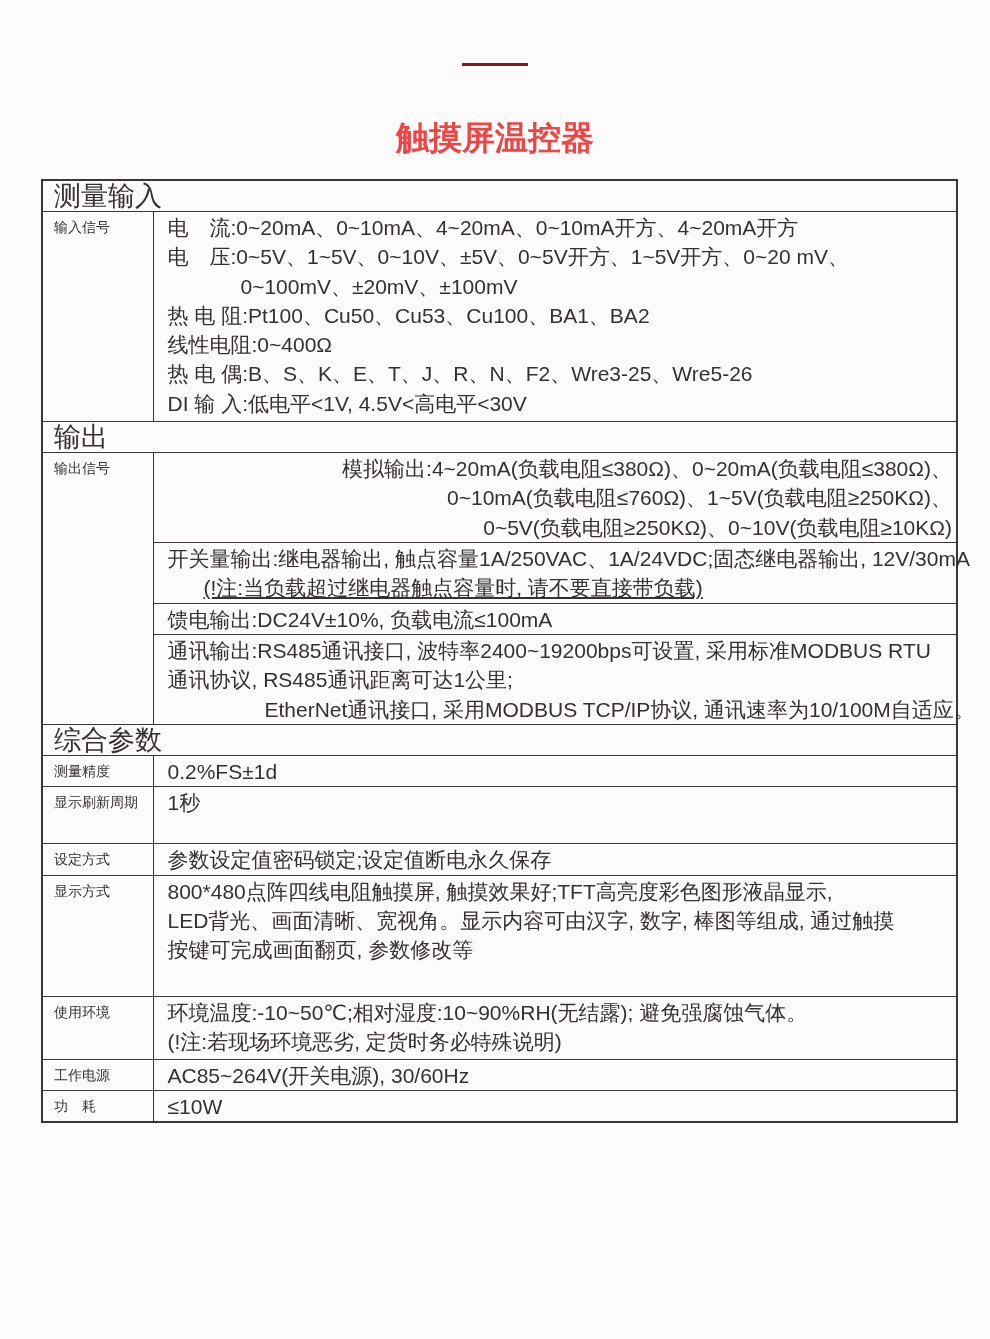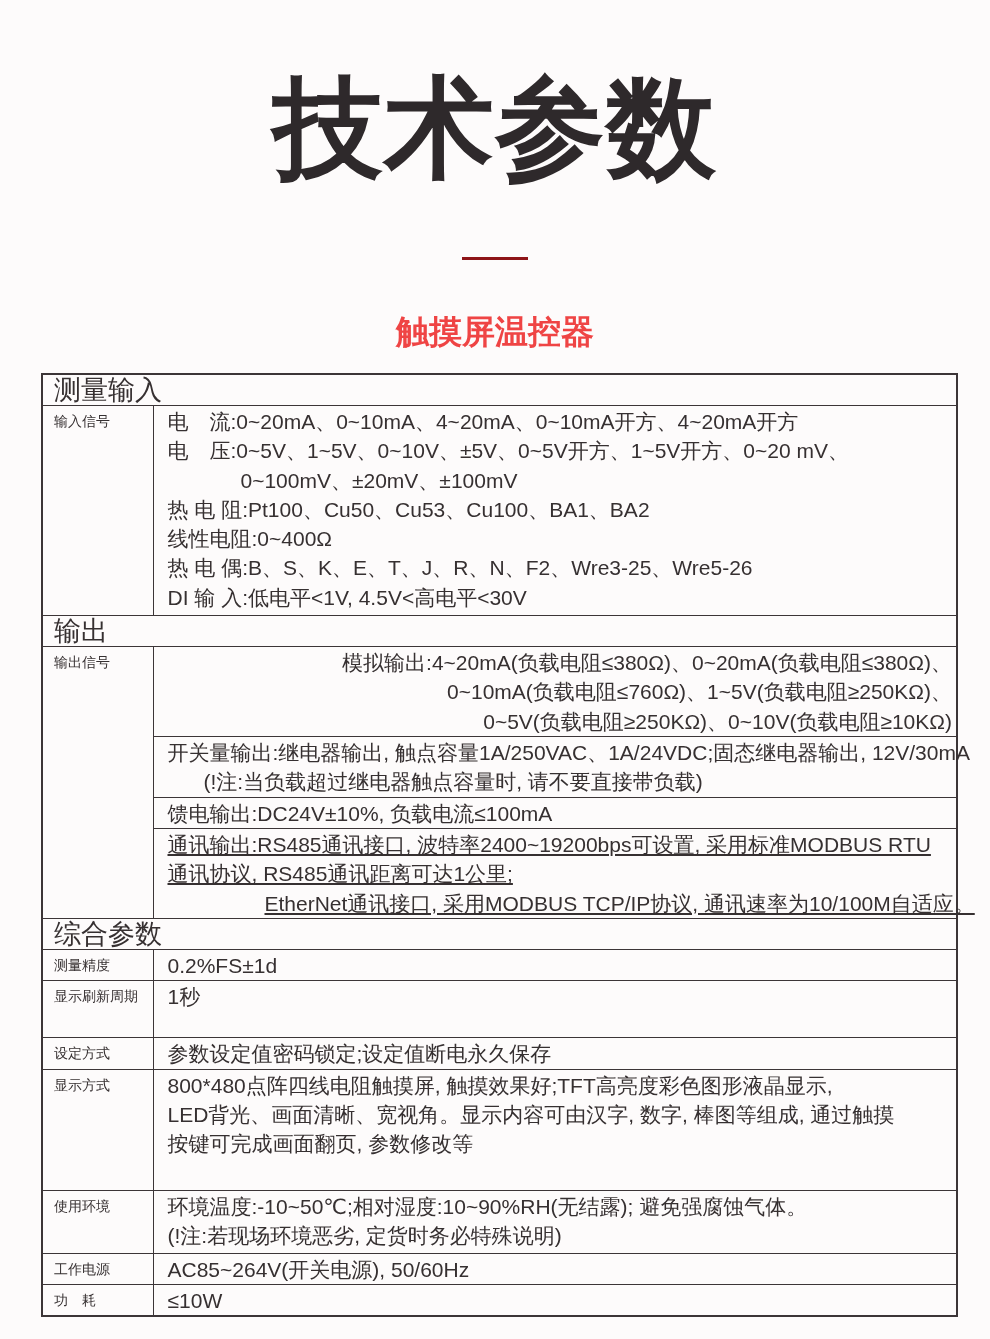--- a/index.html
+++ b/index.html
@@ -61,38 +61,37 @@
     font-size:21px;
   }
   .ln{
     line-height:29.3px;
     white-space:nowrap;
   }
   
   .ind73{padding-left:73px;}
   .ind100{padding-left:100px;}
   .ind97{padding-left:97px;text-align:center;}
-  .ind36{padding-left:36px;}
+  .ind36{padding-left:36px;text-decoration:underline;}
   
   .h208{height:208px;}
   .h87{height:87px;text-align:right;}
   .h59{height:59px;margin-left:36px;}
   .h29{height:29px;}
-  .h88{height:88px;text-decoration:underline;}
+  .h88{height:88px;}
   .h28{height:28px;margin-top:15px;}
   .h55{height:55px;}
   .h119{height:119px;}
   .h61{height:61px;}
 </style>
 </head>
 <body>
 
 <div>
 
-  <h1 class="title">技术参数</h1>
 
   <div class="red-divider"></div>
 
   <h2 class="subtitle">触摸屏温控器</h2>
 
   <table class="spec">
     <colgroup>
         <col class="c1">
         <col>
       </colgroup>
@@ -184,21 +183,21 @@
       <td class="lbl">使用环境</td>
       <td class="val h61">
         <div class="ln">环境温度:-10~50℃;相对湿度:10~90%RH(无结露); 避免强腐蚀气体。</div>
         <div class="ln">(!注:若现场环境恶劣, 定货时务必特殊说明)</div>
       </td>
     </tr>
 
     <tr>
       <td class="lbl">工作电源</td>
       <td class="val h29">
-        <div class="ln">AC85~264V(开关电源), 50/60Hz</div>
+        <div class="ln">AC85~264V(开关电源), 30/60Hz</div>
       </td>
     </tr>
 
     <tr>
       <td class="lbl">功　耗</td>
       <td class="val h28">
         <div class="ln">≤10W</div>
       </td>
     </tr>
 

